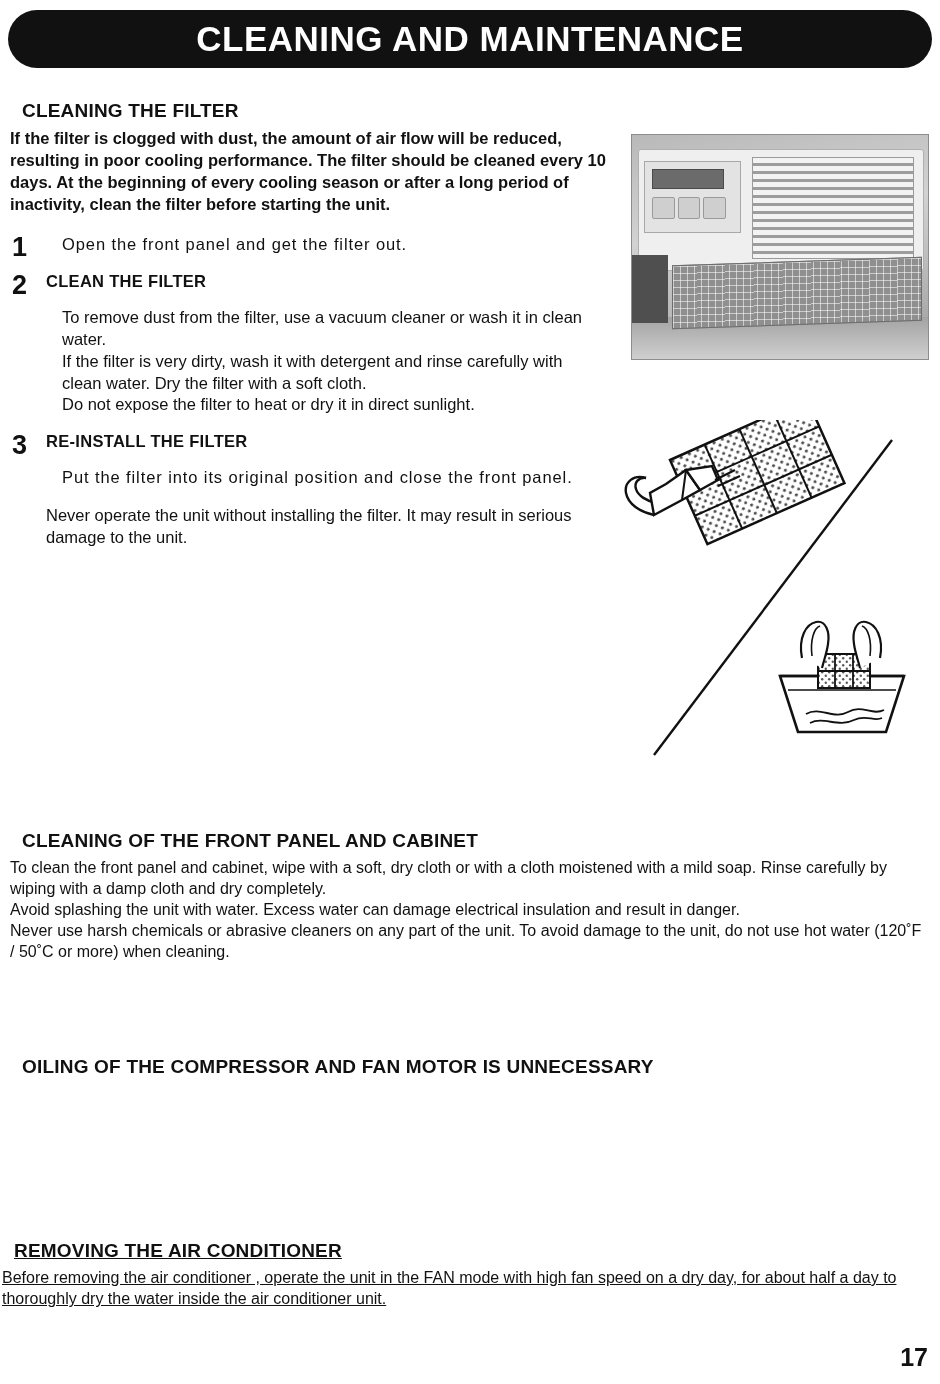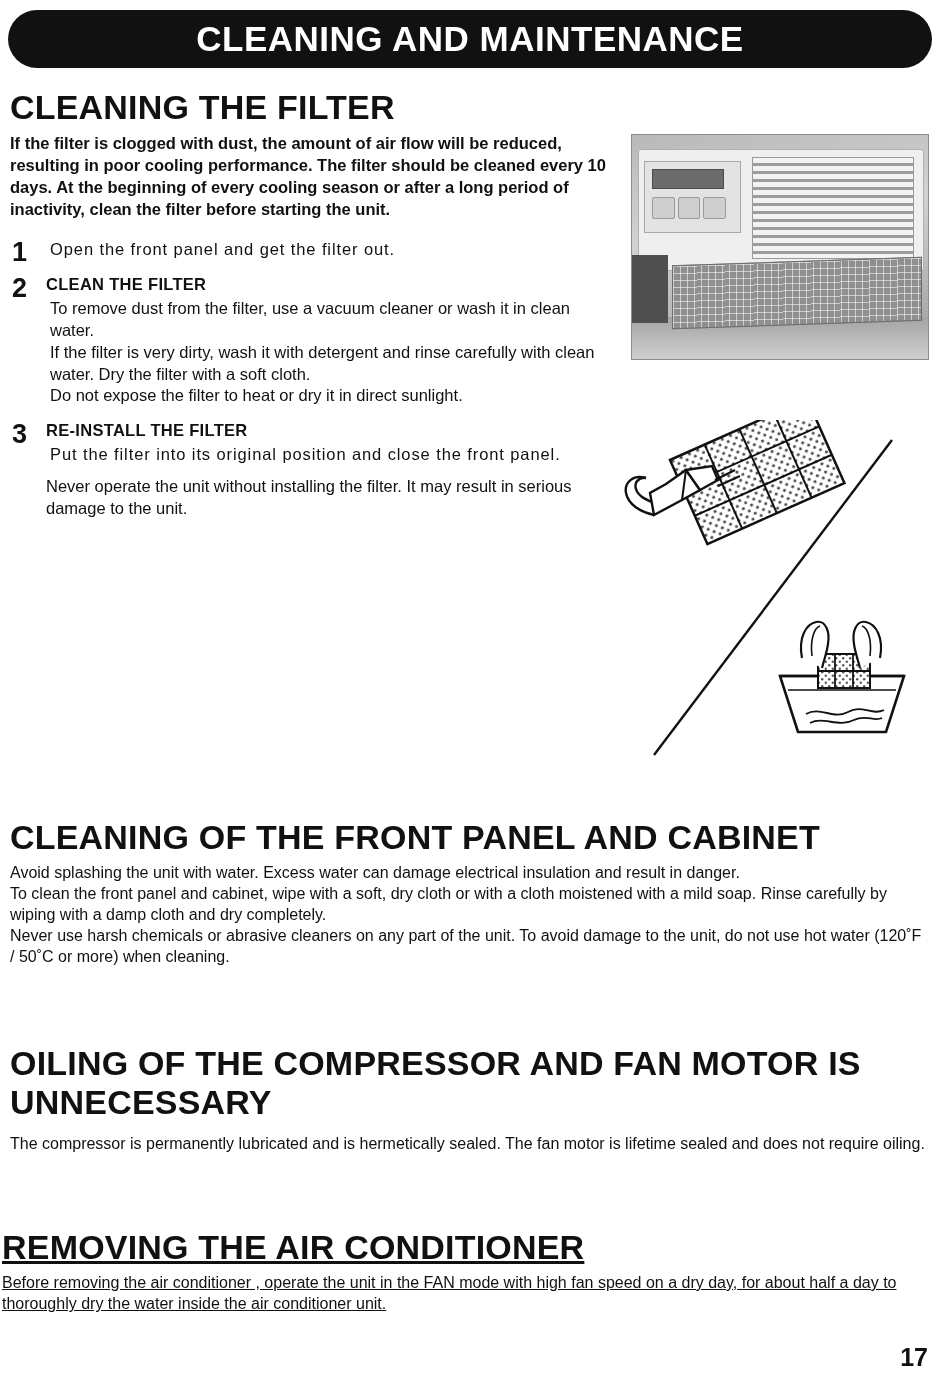--- a/index.html
+++ b/index.html
@@ -39,24 +39,24 @@
   .banner-title {
     color: #ffffff;
     font-size: 35px;
     font-weight: bold;
     letter-spacing: 0.5px;
     text-align: center;
   }
 
   
   .h1 {
-    font-size: 34px;
+    font-size: 19px;
     font-weight: bold;
     letter-spacing: 0.2px;
-    margin: 0;
+    margin: 12px;
   }
   .body-text {
     font-size: 16.5px;
     line-height: 1.33;
     margin: 0;
     font-weight: bold;
   }
   .body-text-sm {
     font-size: 16px;
     line-height: 1.32;
@@ -88,21 +88,21 @@
   }
   .step-title {
     font-size: 16.5px;
     font-weight: bold;
     letter-spacing: 0.3px;
     margin: 0 0 2px 0;
   }
   .step-body {
     font-size: 16.5px;
     line-height: 1.33;
-    margin: 4px;
+    margin: 16px;
   }
   .step-body.spaced {
     letter-spacing: 0.9px;
   }
   .step-note {
     font-size: 16.5px;
     line-height: 1.33;
     margin: 10px 0 0 0;
   }
 
@@ -333,28 +333,27 @@
         <path d="M34,40 C30,20 38,6 48,4 C58,2 62,14 60,26 C59,34 56,42 54,50" fill="#ffffff" stroke="#111" stroke-width="2.2"></path>
         <path d="M44,38 C42,22 46,10 52,8" fill="none" stroke="#111" stroke-width="1.6"></path>
         <path d="M112,40 C116,20 108,6 98,4 C88,2 84,14 86,26 C87,34 90,42 92,50" fill="#ffffff" stroke="#111" stroke-width="2.2"></path>
         <path d="M102,38 C104,22 100,10 94,8" fill="none" stroke="#111" stroke-width="1.6"></path>
       </g>
     </svg>
   </div>
 
   <div id="panel-cabinet-section">
     <h1 class="h1 sec-heading">CLEANING OF THE FRONT PANEL AND CABINET</h1>
+    <p class="body-text-sm para">To clean the front panel and cabinet, wipe with a soft, dry cloth or with a cloth  moistened with a mild soap. Rinse carefully by wiping with a damp cloth and dry completely.</p>
     <p class="body-text-sm para">Avoid splashing the unit with water. Excess water can damage electrical insulation and result in danger.</p>
-    <p class="body-text-sm para">To clean the front panel and cabinet, wipe with a soft, dry cloth or with a cloth  moistened with a mild soap. Rinse carefully by wiping with a damp cloth and dry completely.</p>
     <p class="body-text-sm para">Never use harsh chemicals or abrasive cleaners on any part of the unit.  To avoid  damage to the unit, do not use hot water (120˚F / 50˚C or more) when cleaning.</p>
   </div>
 
   <div id="oiling-section">
     <h1 class="h1 two-line sec-heading">OILING OF THE COMPRESSOR AND FAN MOTOR IS UNNECESSARY</h1>
-    <p class="body-text-sm para" style="margin-top:10px">The compressor is permanently lubricated and is hermetically sealed. The fan motor is lifetime sealed and does not require oiling.</p>
   </div>
 
   <div id="removing-section">
     <h1 class="h1 sec-heading">REMOVING THE AIR CONDITIONER</h1>
     <p class="body-text-sm para">Before removing the air conditioner , operate the unit in the FAN mode with high fan speed on a dry day, for about half a day to thoroughly dry the water inside the air conditioner unit.</p>
   </div>
 
   <div id="page-number">17</div>
 
 </div>

